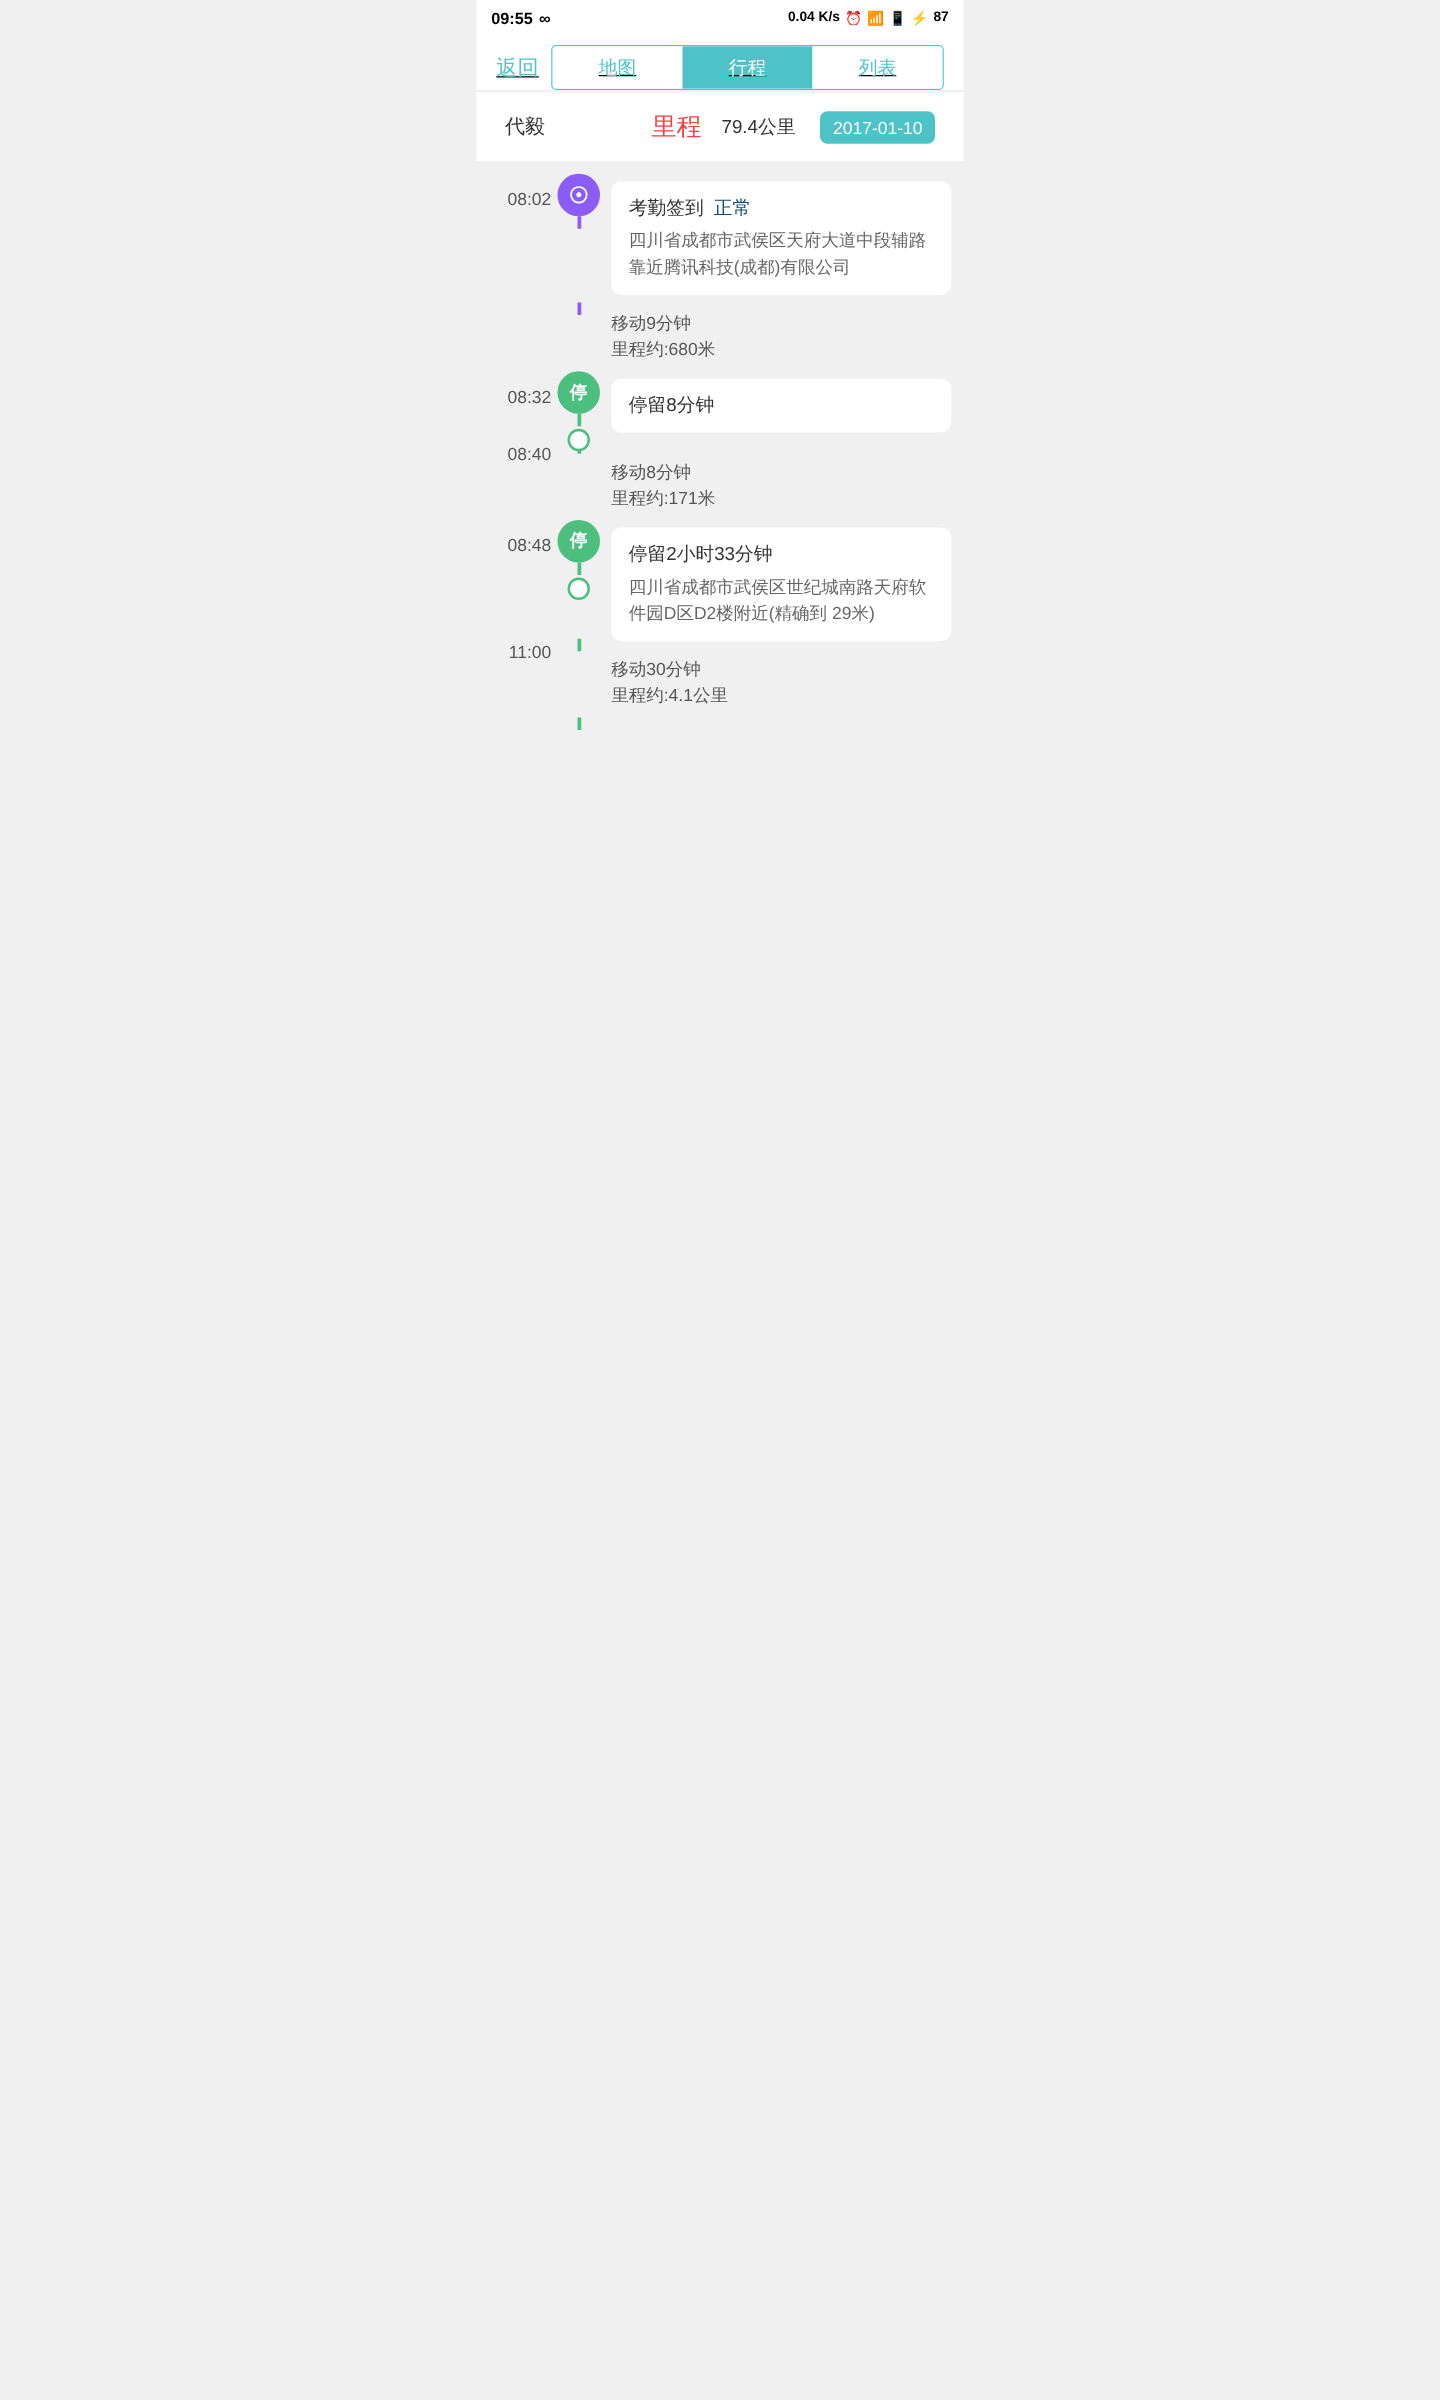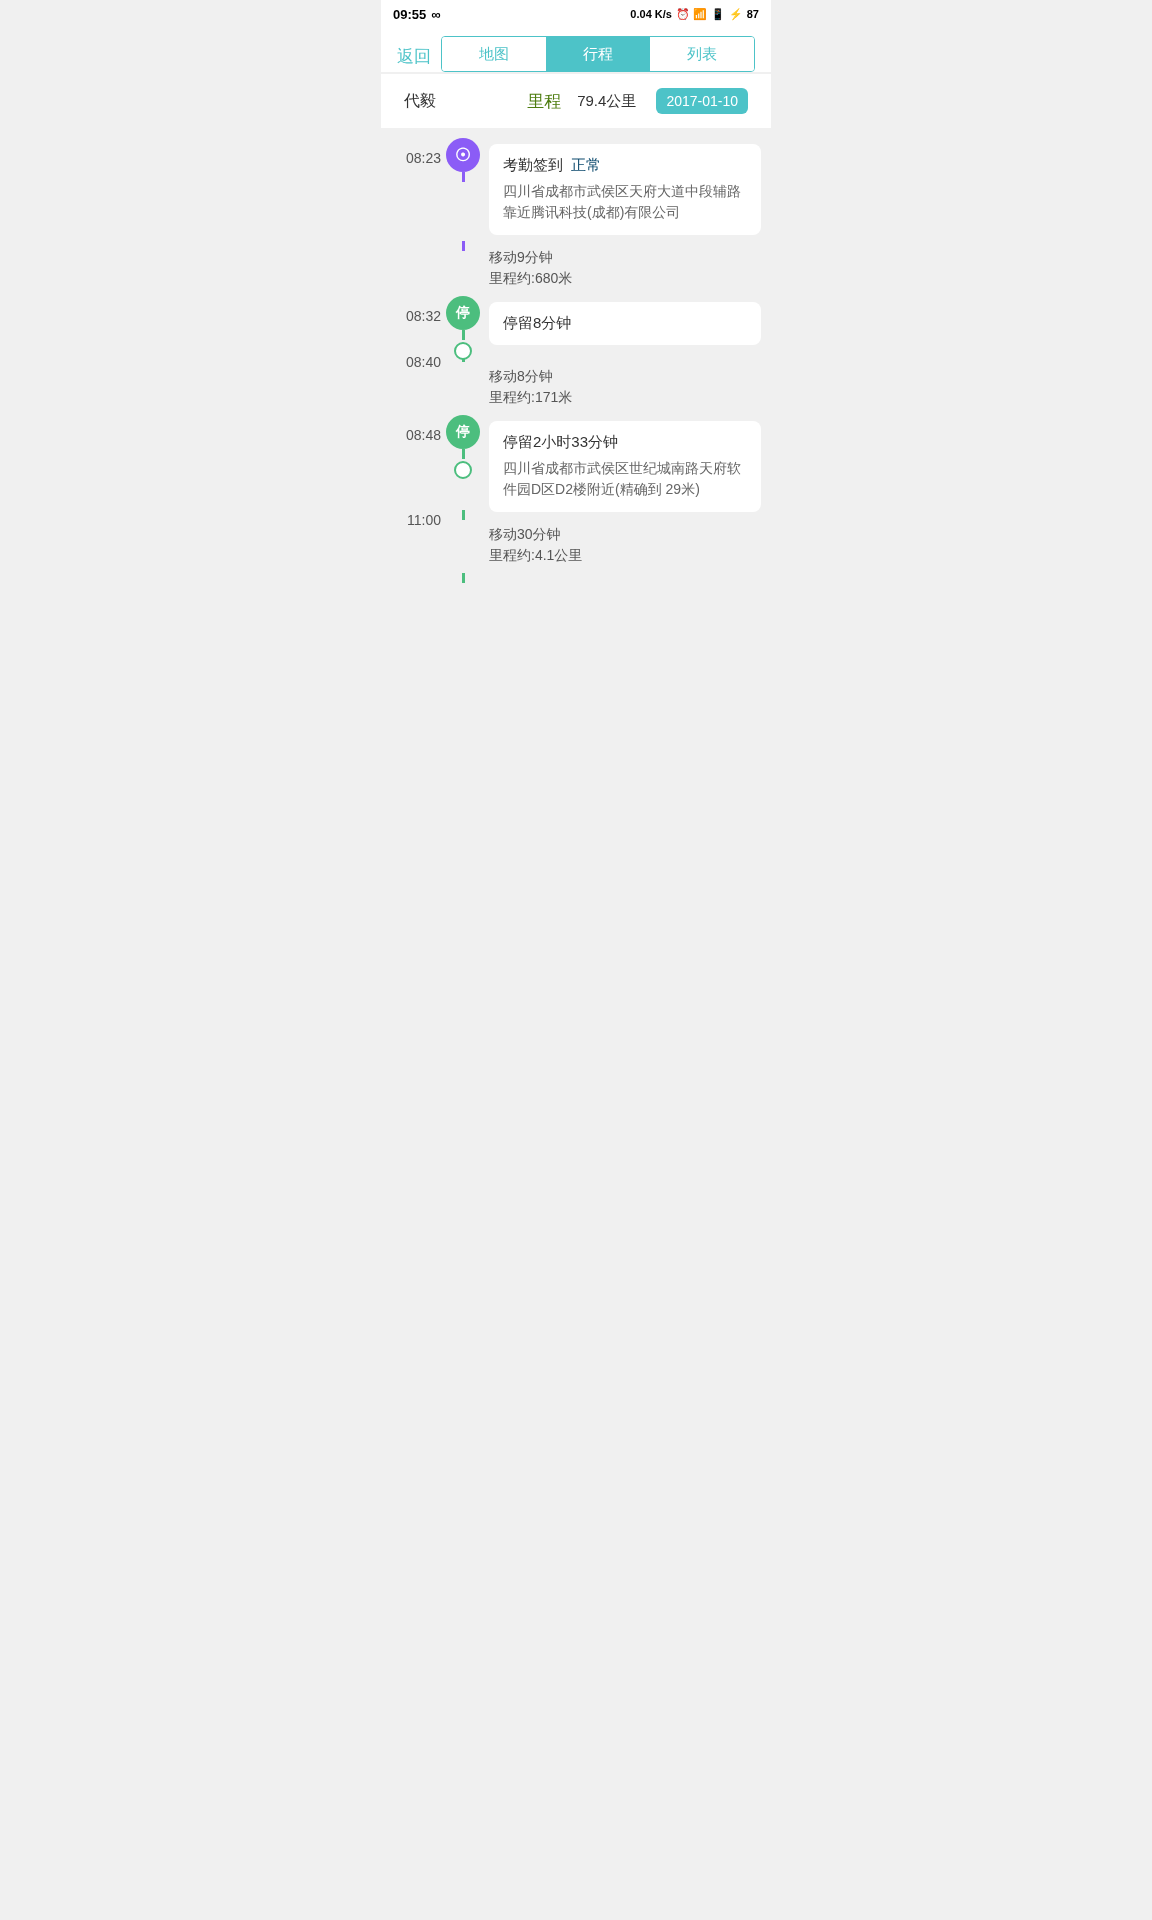--- a/index.html
+++ b/index.html
@@ -26,22 +26,23 @@
       font-weight: 600;
     }
     .status-left { display: flex; align-items: center; gap: 5px; }
     .status-right { display: flex; align-items: center; gap: 4px; font-size: 11px; }
 
     
     .header {
       background: #fff;
       padding: 8px 16px 0;
       display: flex;
-      align-items: flex-end;
+      align-items: center;
       gap: 10px;
+      text-decoration: underline;
     }
     .back-btn {
       color: #4dc3c8;
       font-size: 17px;
       font-weight: 500;
       cursor: pointer;
       padding: 4px 0;
     }
     .tab-bar {
       flex: 1;
@@ -74,22 +75,22 @@
       align-items: center;
       gap: 10px;
       margin-top: 2px;
     }
     .info-name {
       font-size: 16px;
       color: #333;
       font-weight: 500;
     }
     .info-mileage-label {
-      font-size: 17px;
-      color: #4d7c0f;
+      font-size: 20px;
+      color: #ef4444;
       margin-left: auto;
     }
     .info-mileage-value {
       font-size: 15px;
       color: #333;
       margin-left: 6px;
     }
     .info-date {
       background: #4dc3c8;
       color: #fff;
@@ -256,21 +257,21 @@
   <span class="info-name">代毅</span>
   <span class="info-mileage-label">里程</span>
   <span class="info-mileage-value">79.4公里</span>
   <span class="info-date">2017-01-10</span>
 </div>
 
 <div class="timeline">
 
   <div class="timeline-row">
     <div class="time-col">
-      <span>08:23</span>
+      <span>08:02</span>
     </div>
     <div class="line-col">
       <div class="dot-circle purple">
         <span style="font-size:18px;">☉</span>
       </div>
       <div class="v-line purple" style="height:100px;"></div>
     </div>
     <div class="content-card">
       <div class="card-title">
         <span>考勤签到</span>

